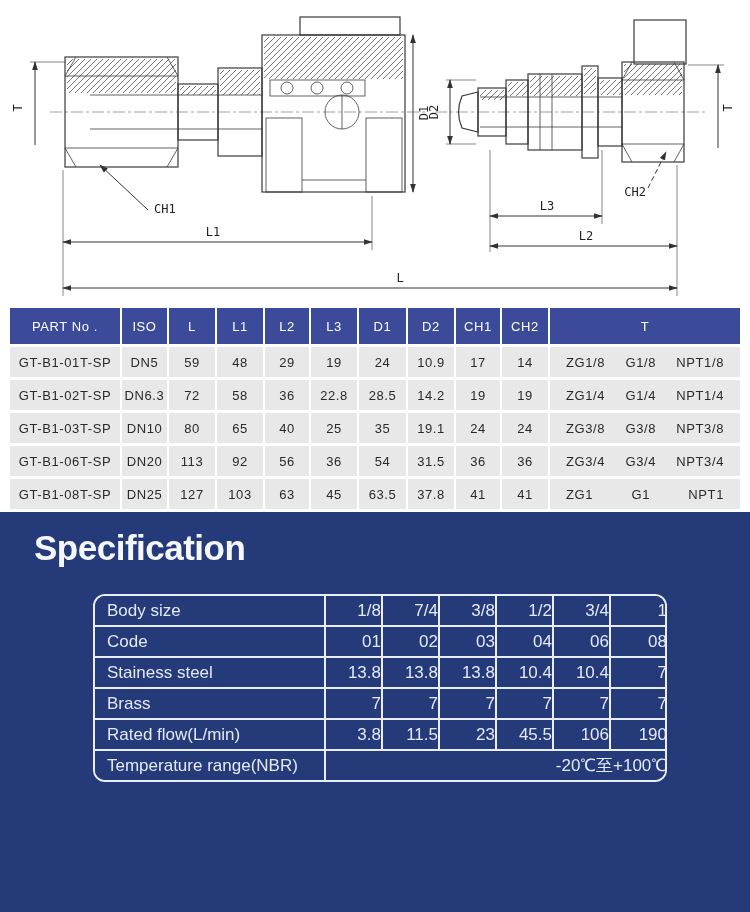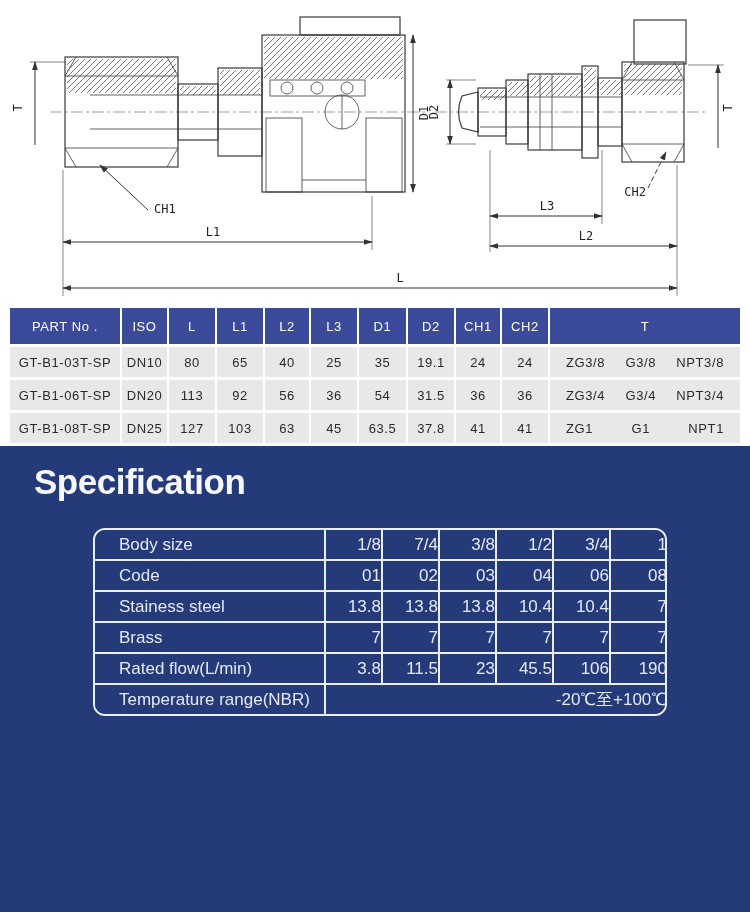--- a/index.html
+++ b/index.html
@@ -53,21 +53,21 @@
     border-collapse:collapse; width:100%; table-layout:fixed;
     font-size:17px; color:#e4e9f5;
   }
   table.spec-table td {
     height:29px; padding:0; text-align:right;
     border-right:2px solid #e9edf6; border-bottom:2px solid #e9edf6;
     background:#253a78;
   }
   table.spec-table td:last-child { border-right:none; }
   table.spec-table tr:last-child td { border-bottom:none; }
-  table.spec-table td.lbl { text-align:left; padding-left:24px; }
+  table.spec-table td.lbl { text-align:left; padding-left:12px; }
 </style>
 </head>
 <body>
 
 <div class="page">
 
   <div class="drawing-area">
     <svg width="750" height="300" viewBox="0 0 750 300">
       <defs>
         <pattern id="hatch" patternUnits="userSpaceOnUse" width="6" height="6">
@@ -217,20 +217,58 @@
         <th>L1</th>
         <th>L2</th>
         <th>L3</th>
         <th>D1</th>
         <th>D2</th>
         <th>CH1</th>
         <th>CH2</th>
         <th>T</th>
       </tr>
       <tr>
+        <td>GT-B1-01T-SP</td>
+        <td>DN5</td>
+        <td>59</td>
+        <td>48</td>
+        <td>29</td>
+        <td>19</td>
+        <td>24</td>
+        <td>10.9</td>
+        <td>17</td>
+        <td>14</td>
+        <td class="t-cell">
+              <div class="t-inner">
+          <span>ZG1/8</span>
+          <span>G1/8</span>
+          <span>NPT1/8</span>
+        </div>
+            </td>
+      </tr>
+      <tr>
+        <td>GT-B1-02T-SP</td>
+        <td>DN6.3</td>
+        <td>72</td>
+        <td>58</td>
+        <td>36</td>
+        <td>22.8</td>
+        <td>28.5</td>
+        <td>14.2</td>
+        <td>19</td>
+        <td>19</td>
+        <td class="t-cell">
+              <div class="t-inner">
+          <span>ZG1/4</span>
+          <span>G1/4</span>
+          <span>NPT1/4</span>
+        </div>
+            </td>
+      </tr>
+      <tr>
         <td>GT-B1-03T-SP</td>
         <td>DN10</td>
         <td>80</td>
         <td>65</td>
         <td>40</td>
         <td>25</td>
         <td>35</td>
         <td>19.1</td>
         <td>24</td>
         <td>24</td>

